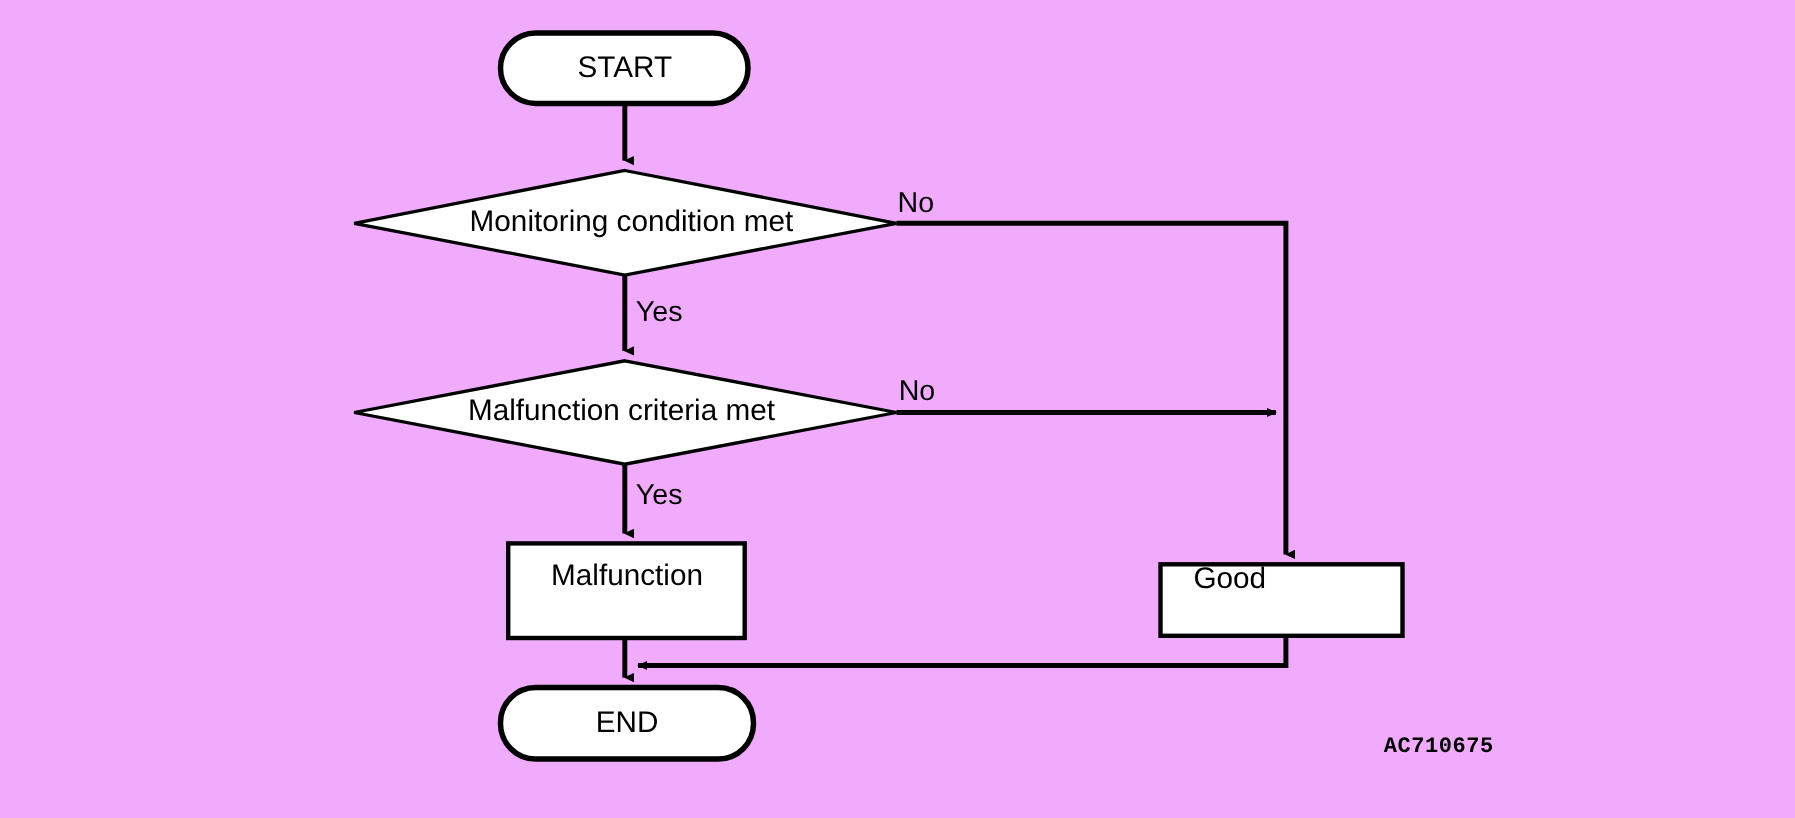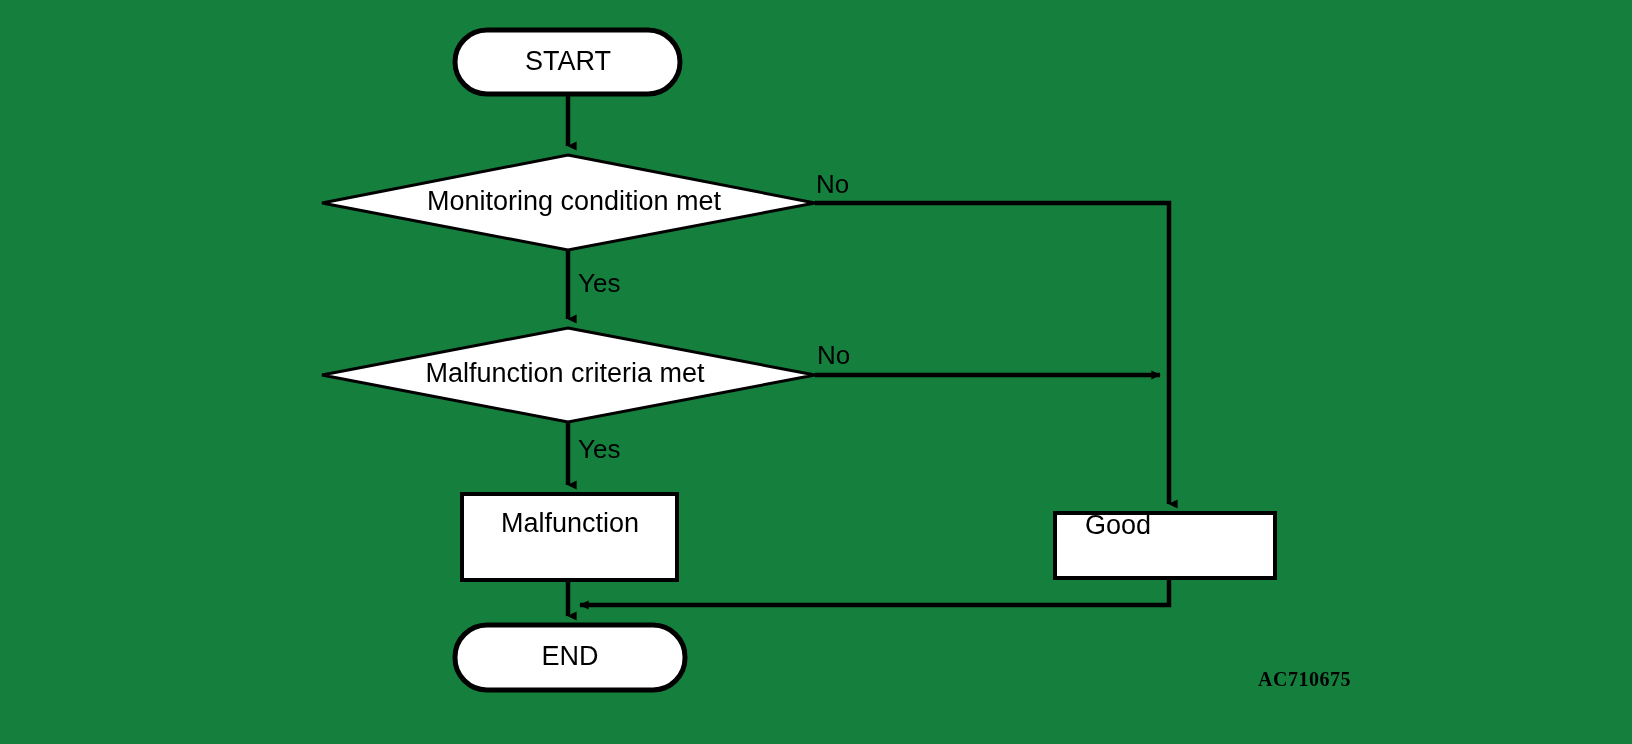--- a/index.html
+++ b/index.html
@@ -8,21 +8,21 @@
     background: #ffffff;
   }
   body {
     font-family: "Liberation Sans", sans-serif;
     color: #000000;
   }
   #canvas {
     position: relative;
     width: 1632px;
     height: 744px;
-    background: #15803d;
+    background: #f0abfc;
     overflow: hidden;
   }
   #flow-svg {
     position: absolute;
     left: 0;
     top: 0;
     width: 1632px;
     height: 744px;
   }
   .node-text {
@@ -52,21 +52,21 @@
   .rect {
     stroke-width: 4;
   }
   .conn {
     stroke: #000000;
     stroke-width: 4.5;
     fill: none;
   }
   .figure-code {
     position: absolute;
-    font-family: Liberation Serif, serif;
+    font-family: Liberation Mono, monospace;
     font-size: 20px;
     font-weight: bold;
     letter-spacing: 0.5px;
     color: #000000;
     left: 1258px;
     top: 668px;
     white-space: nowrap;
   }
 </style>
 </head>

